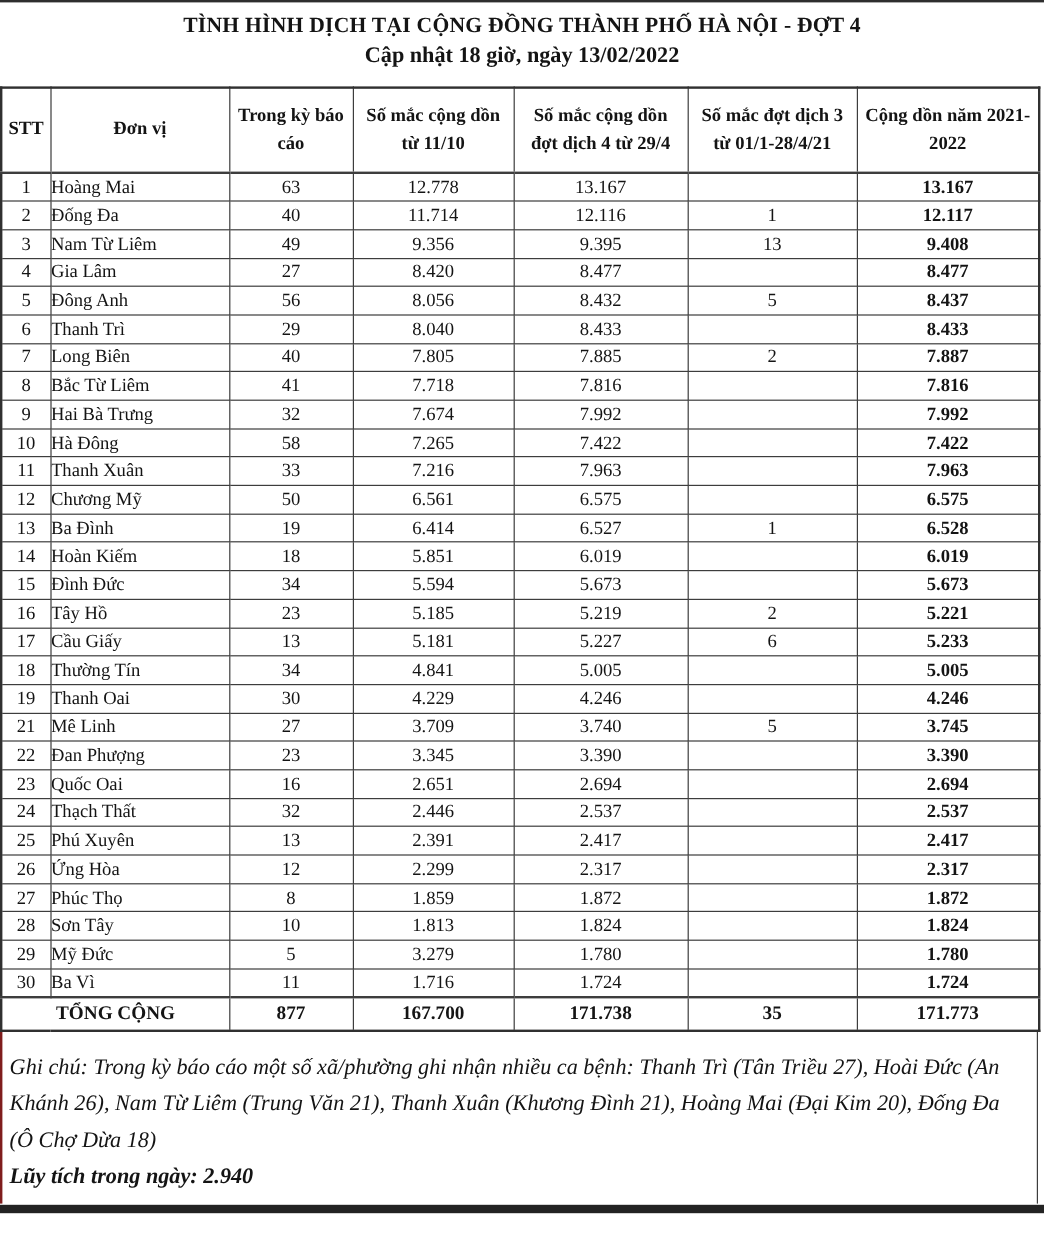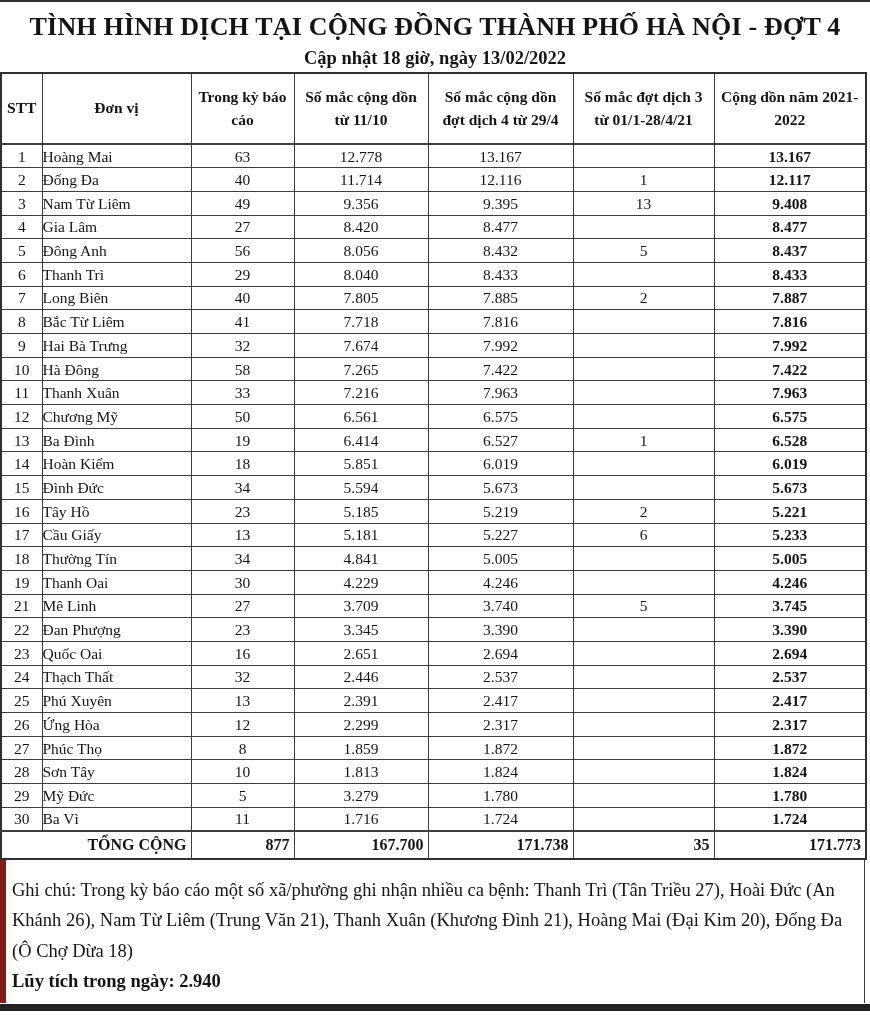--- a/index.html
+++ b/index.html
@@ -25,21 +25,21 @@
     width: 870px;
     height: 2px;
     background: #2e2e2e;
   }
   .report-header {
     text-align: center;
     padding-top: 7px;
     height: 63px;
   }
   .report-title {
-    font-size: 26px;
+    font-size: 18px;
     font-weight: bold;
     margin: 0;
     letter-spacing: 0.2px;
     line-height: 1.35;
   }
   .report-subtitle {
     font-size: 18.5px;
     font-weight: bold;
     margin-top: 2px;
     line-height: 1.3;
@@ -78,34 +78,35 @@
     text-align: left;
     padding-left: 0;
   }
   table.epidemic tbody td.cell-bold {
     font-weight: bold;
   }
   table.epidemic tfoot td {
     height: 28px;
     font-size: 16px;
     font-weight: bold;
-    text-align: right;
+    text-align: center;
     vertical-align: middle;
     padding: 0 4px;
     border-top-width: 2px;
   }
   .notes-box {
     width: 865px;
     box-sizing: border-box;
-    border-left: 6px solid #7f1d1d;
+    border-left: 2px solid #7f1d1d;
     border-right: 1px solid #3d3d3d;
     min-height: 104px;
     padding: 15px 10px 6px 6px;
     font-size: 18.5px;
     line-height: 1.65;
+    font-style: italic;
   }
   .daily-total {
     font-weight: bold;
   }
   .bottom-rule {
     width: 870px;
     height: 7px;
     background: #232323;
     margin-top: 1px;
   }

